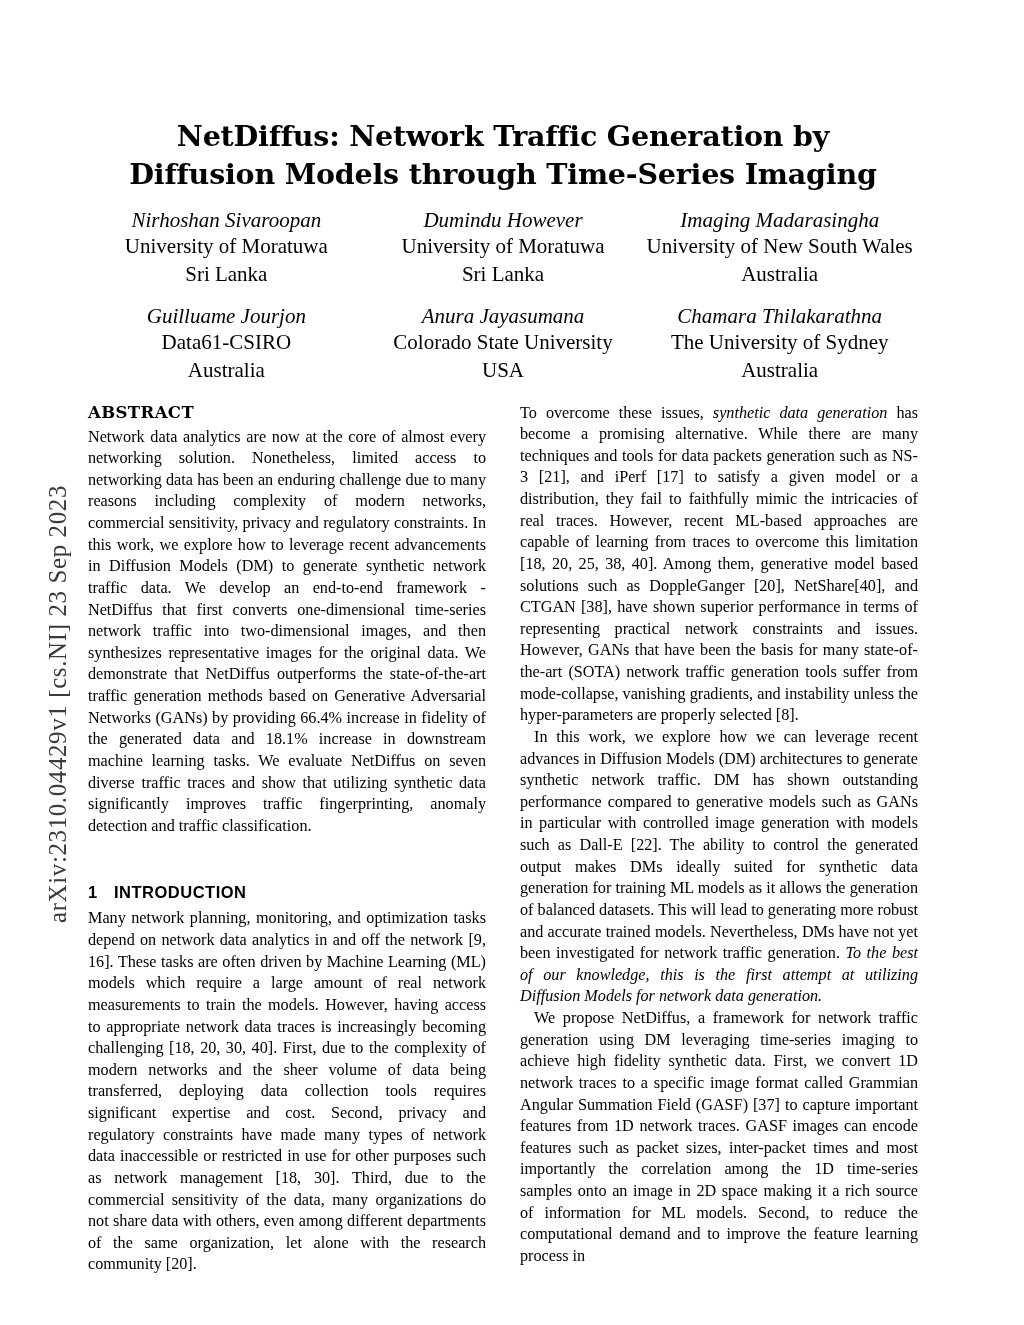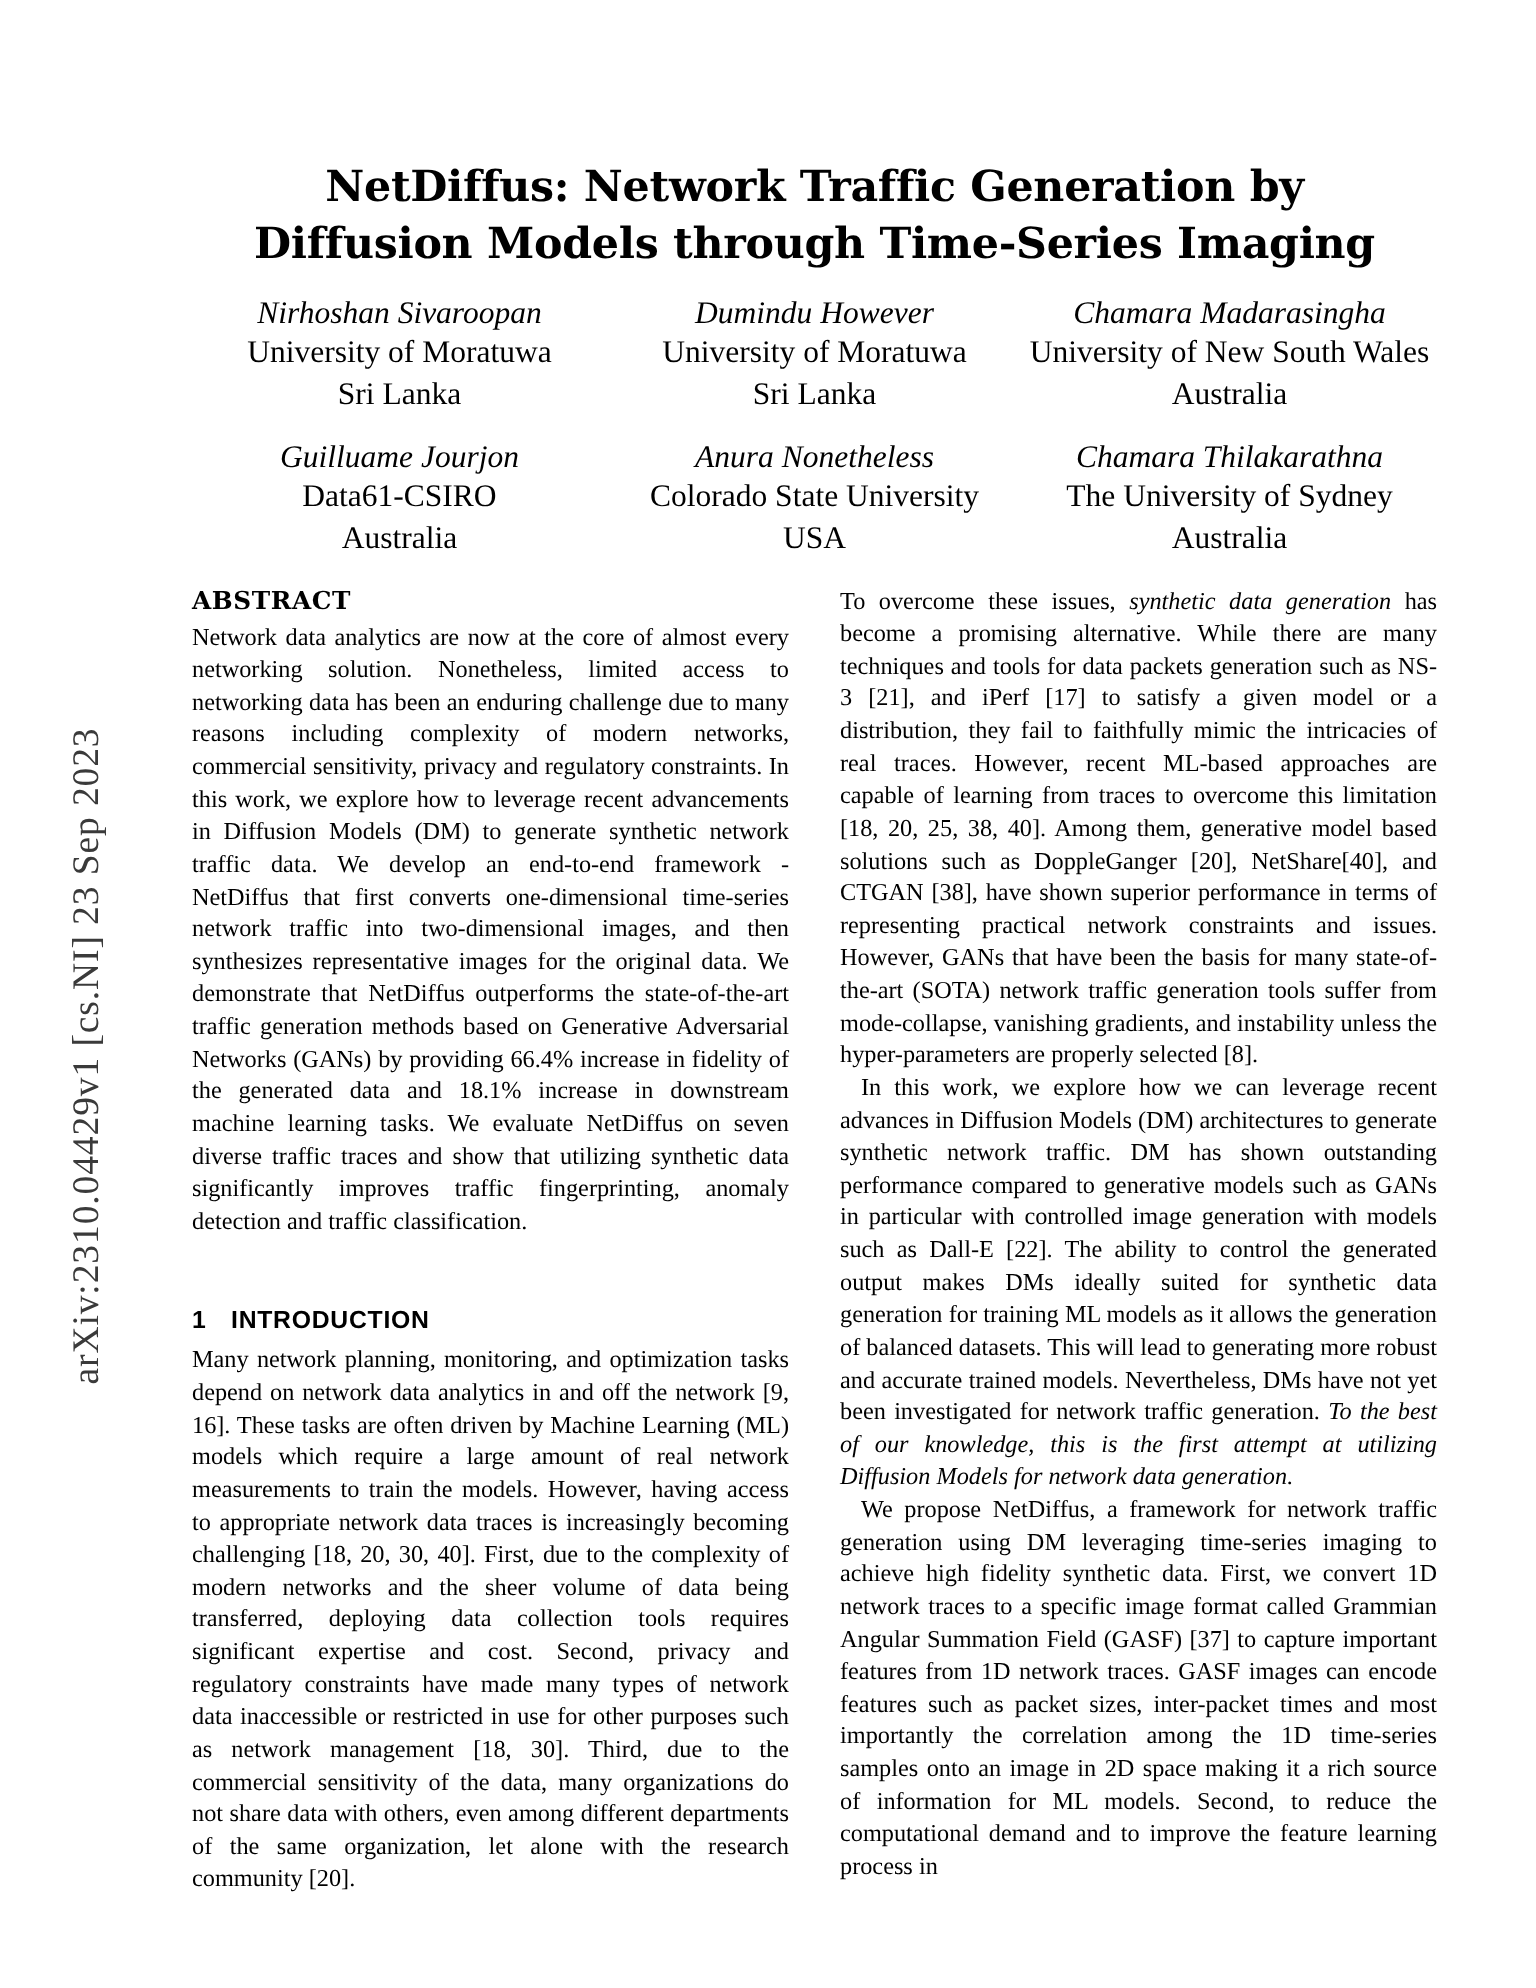--- a/index.html
+++ b/index.html
@@ -36,23 +36,22 @@
     position: absolute;
     left: 0;
     top: 0;
     width: 1024px;
     height: 1325px;
   }
 
   .content {
     position: absolute;
     left: 88px;
-    top: 106px;
+    top: 118px;
     width: 830px;
-    margin-left: 40px;
   }
 
   .title {
     font-family: "DejaVu Serif", serif;
     font-size: 28.5px;
     line-height: 1.32;
     text-align: center;
     font-weight: 600;
     letter-spacing: -0.2px;
     margin: 0 0 14px 0;
@@ -144,34 +143,34 @@
           <div class="author-name">Nirhoshan Sivaroopan</div>
           <div class="author-affil">University of Moratuwa</div>
           <div class="author-affil">Sri Lanka</div>
         </div>
         <div class="author-block">
           <div class="author-name">Dumindu However</div>
           <div class="author-affil">University of Moratuwa</div>
           <div class="author-affil">Sri Lanka</div>
         </div>
         <div class="author-block">
-          <div class="author-name">Chamara Madarasingha</div>
+          <div class="author-name">Imaging Madarasingha</div>
           <div class="author-affil">University of New South Wales</div>
           <div class="author-affil">Australia</div>
         </div>
       </div>
 
       <div class="author-row">
         <div class="author-block">
           <div class="author-name">Guilluame Jourjon</div>
           <div class="author-affil">Data61-CSIRO</div>
           <div class="author-affil">Australia</div>
         </div>
         <div class="author-block">
-          <div class="author-name">Anura Nonetheless</div>
+          <div class="author-name">Anura Jayasumana</div>
           <div class="author-affil">Colorado State University</div>
           <div class="author-affil">USA</div>
         </div>
         <div class="author-block">
           <div class="author-name">Chamara Thilakarathna</div>
           <div class="author-affil">The University of Sydney</div>
           <div class="author-affil">Australia</div>
         </div>
       </div>
 

